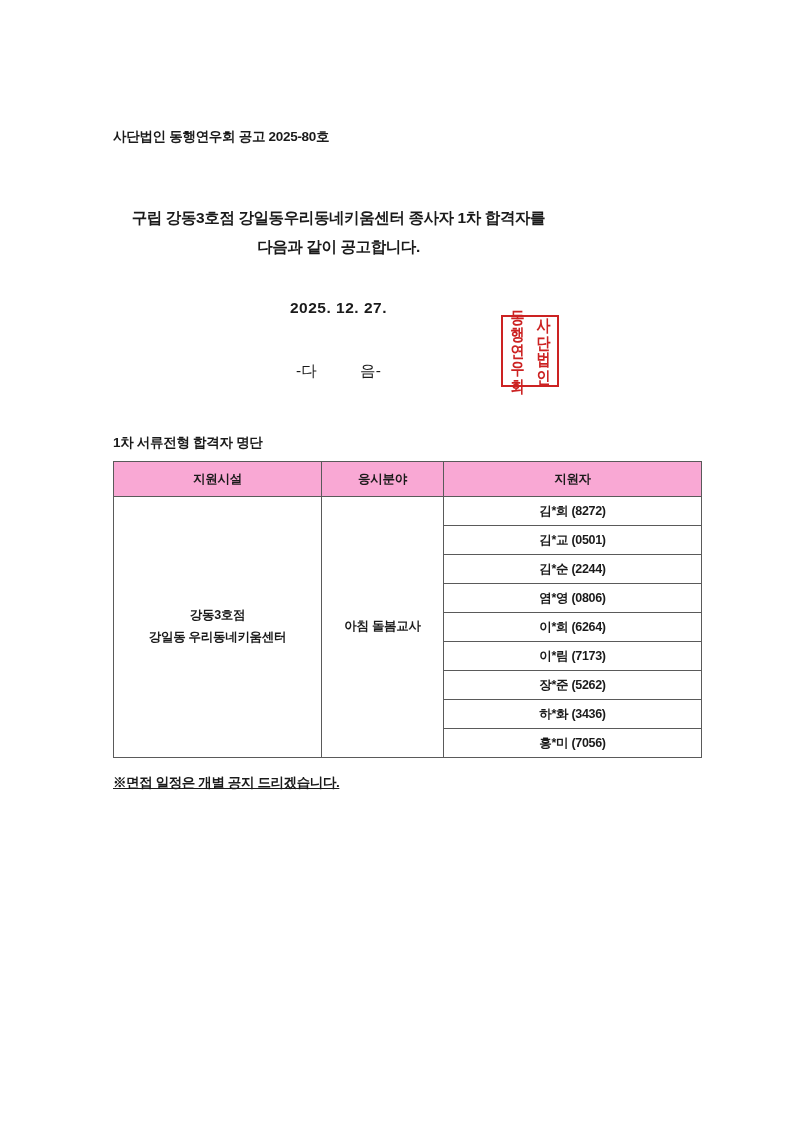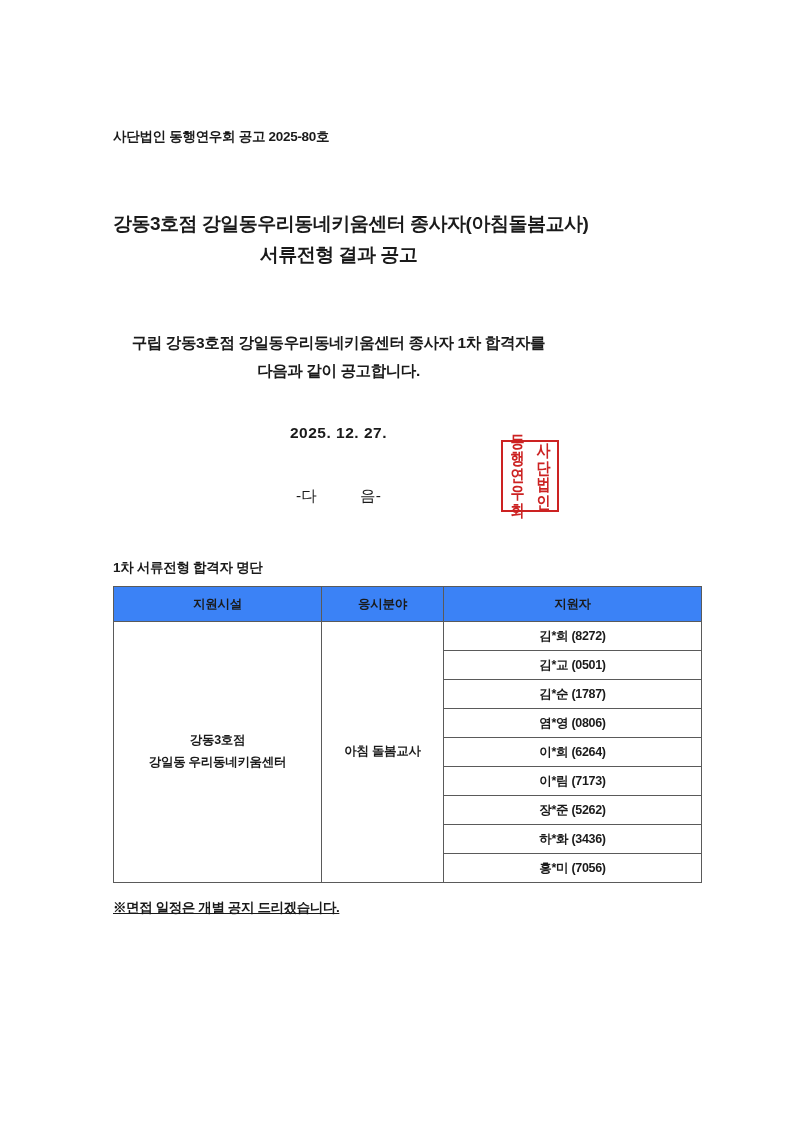--- a/index.html
+++ b/index.html
@@ -119,21 +119,21 @@
   table.result-table th,
   table.result-table td {
     border: 1px solid #5a5a5a;
     font-size: 12.5px;
     font-weight: bold;
     text-align: center;
     letter-spacing: -0.3px;
     padding: 0;
   }
   table.result-table thead th {
-    background: #3b82f6;
+    background: #f9a8d4;
     height: 34px;
     margin-top: 9px;
   }
   .col-facility { width: 208px; }
   .col-field { width: 122px; }
   .col-applicant { width: 258px; }
   td.facility-cell,
   td.field-cell {
     vertical-align: middle;
     line-height: 1.75;
@@ -150,24 +150,20 @@
     text-decoration: underline;
   }
 </style>
 </head>
 <body>
 
 <div class="page">
 
   <p class="doc-number">사단법인 동행연우회 공고 2025-80호</p>
 
-  <div class="title-block">
-    <div class="title-line">강동3호점 강일동우리동네키움센터 종사자(아침돌봄교사)</div>
-    <div class="title-line">서류전형 결과 공고</div>
-  </div>
 
   <div class="intro-block">
     <div class="intro-line">구립 강동3호점 강일동우리동네키움센터 종사자 1차 합격자를</div>
     <div class="intro-line">다음과 같이 공고합니다.</div>
   </div>
 
   <div class="date-line">2025. 12. 27.</div>
 
   <div class="signer-row">
     <span class="seal">
@@ -214,21 +210,21 @@
           <div>강동3호점</div>
           <div>강일동 우리동네키움센터</div>
         </td>
         <td class="field-cell" rowspan="9">아침 돌봄교사</td>
         <td class="applicant-cell">김*희 (8272)</td>
       </tr>
       <tr>
         <td class="applicant-cell">김*교 (0501)</td>
       </tr>
       <tr>
-        <td class="applicant-cell">김*순 (1787)</td>
+        <td class="applicant-cell">김*순 (2244)</td>
       </tr>
       <tr>
         <td class="applicant-cell">염*영 (0806)</td>
       </tr>
       <tr>
         <td class="applicant-cell">이*희 (6264)</td>
       </tr>
       <tr>
         <td class="applicant-cell">이*림 (7173)</td>
       </tr>

